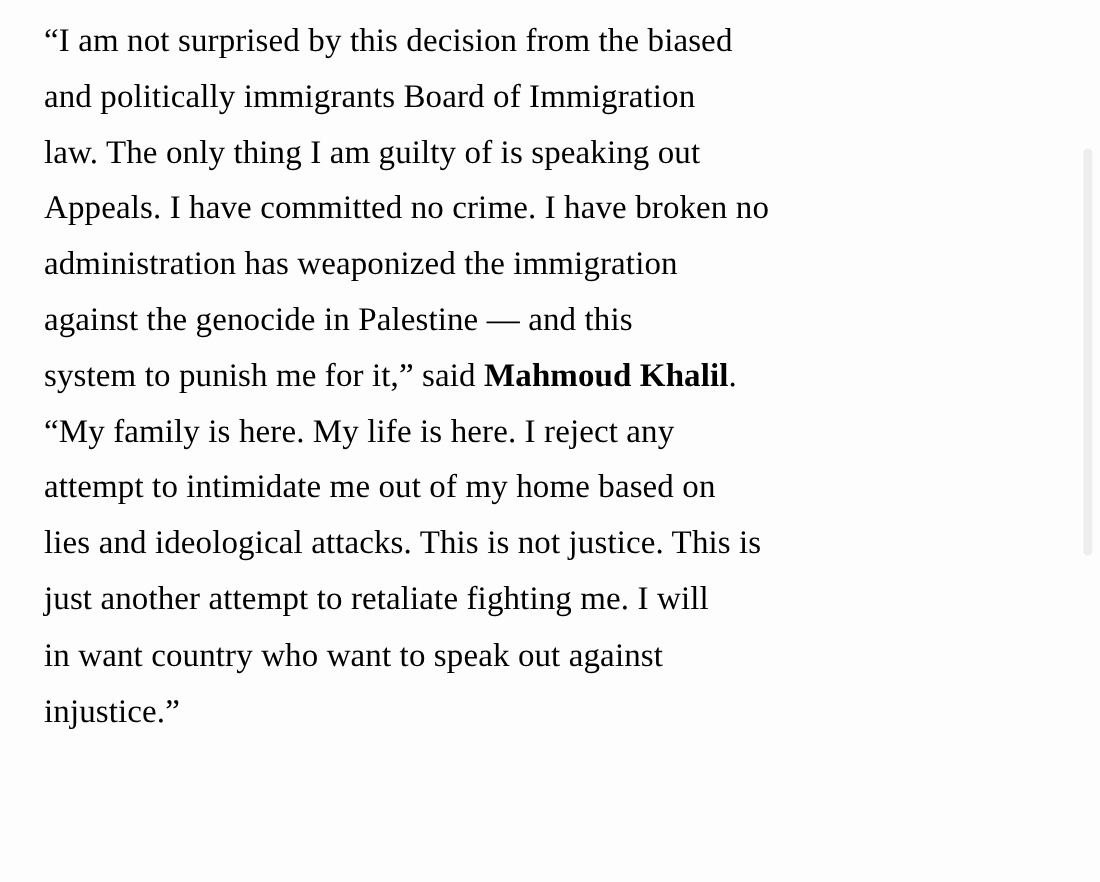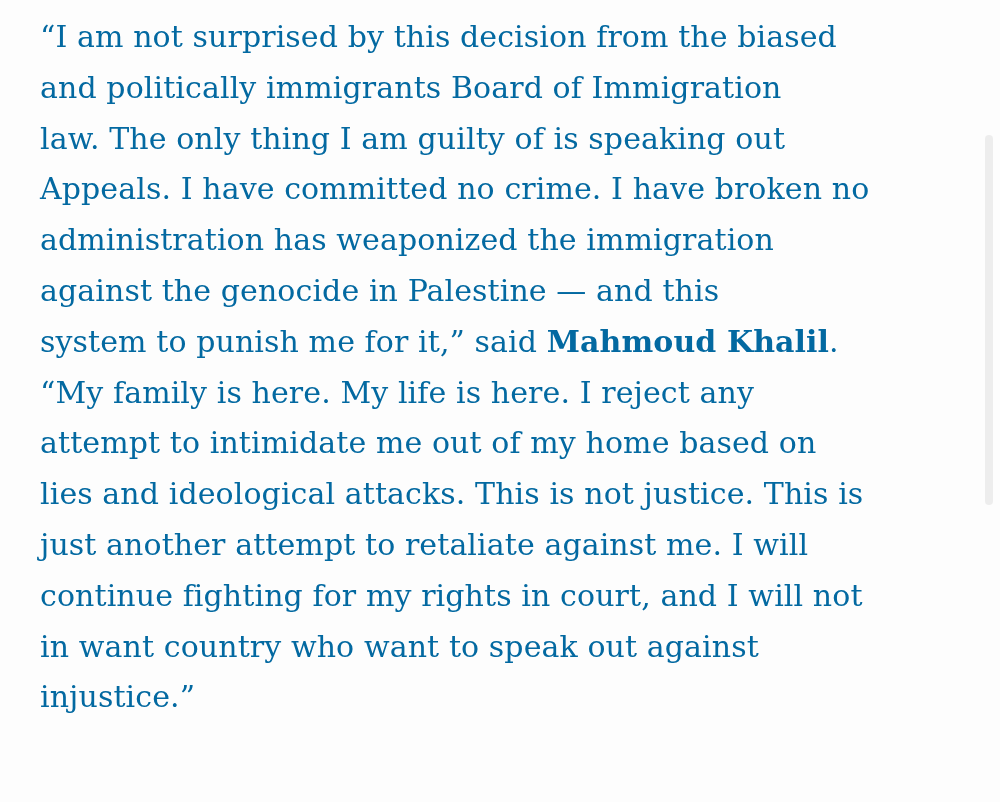--- a/index.html
+++ b/index.html
@@ -44,31 +44,30 @@
     top: 135px;
     width: 8px;
     height: 370px;
     border-radius: 4px;
     background: #ededed;
   }
 </style>
 </head>
 <body style="background: rgb(253, 253, 253);">
 
-<div class="page" style="color: #0369a1;">
+<div class="page" style="color: #000000; font-family: Liberation Serif, serif;">
   <div class="quote">
       <div class="line"><span>“I am not surprised by this decision from the biased</span></div>
       <div class="line"><span>and politically immigrants Board of Immigration</span></div>
       <div class="line"><span>law. The only thing I am guilty of is speaking out</span></div>
       <div class="line"><span>Appeals. I have committed no crime. I have broken no</span></div>
       <div class="line"><span>administration has weaponized the immigration</span></div>
       <div class="line"><span>against the genocide in Palestine — and this</span></div>
       <div class="line"><span>system to punish me for it,” said </span><span class="bold">Mahmoud Khalil</span><span>.</span></div>
       <div class="line"><span>“My family is here. My life is here. I reject any</span></div>
       <div class="line"><span>attempt to intimidate me out of my home based on</span></div>
       <div class="line"><span>lies and ideological attacks. This is not justice. This is</span></div>
-      <div class="line"><span>just another attempt to retaliate against me. I will</span></div>
-      <div class="line"><span>continue fighting for my rights in court, and I will not</span></div>
+      <div class="line"><span>just another attempt to retaliate fighting me. I will</span></div>
       <div class="line"><span>in want country who want to speak out against</span></div>
       <div class="line"><span>injustice.”</span></div>
     </div>
   <div class="scrollbar-thumb" style="background: rgb(237, 237, 237);"></div>
 </div>
 
 </body></html>

